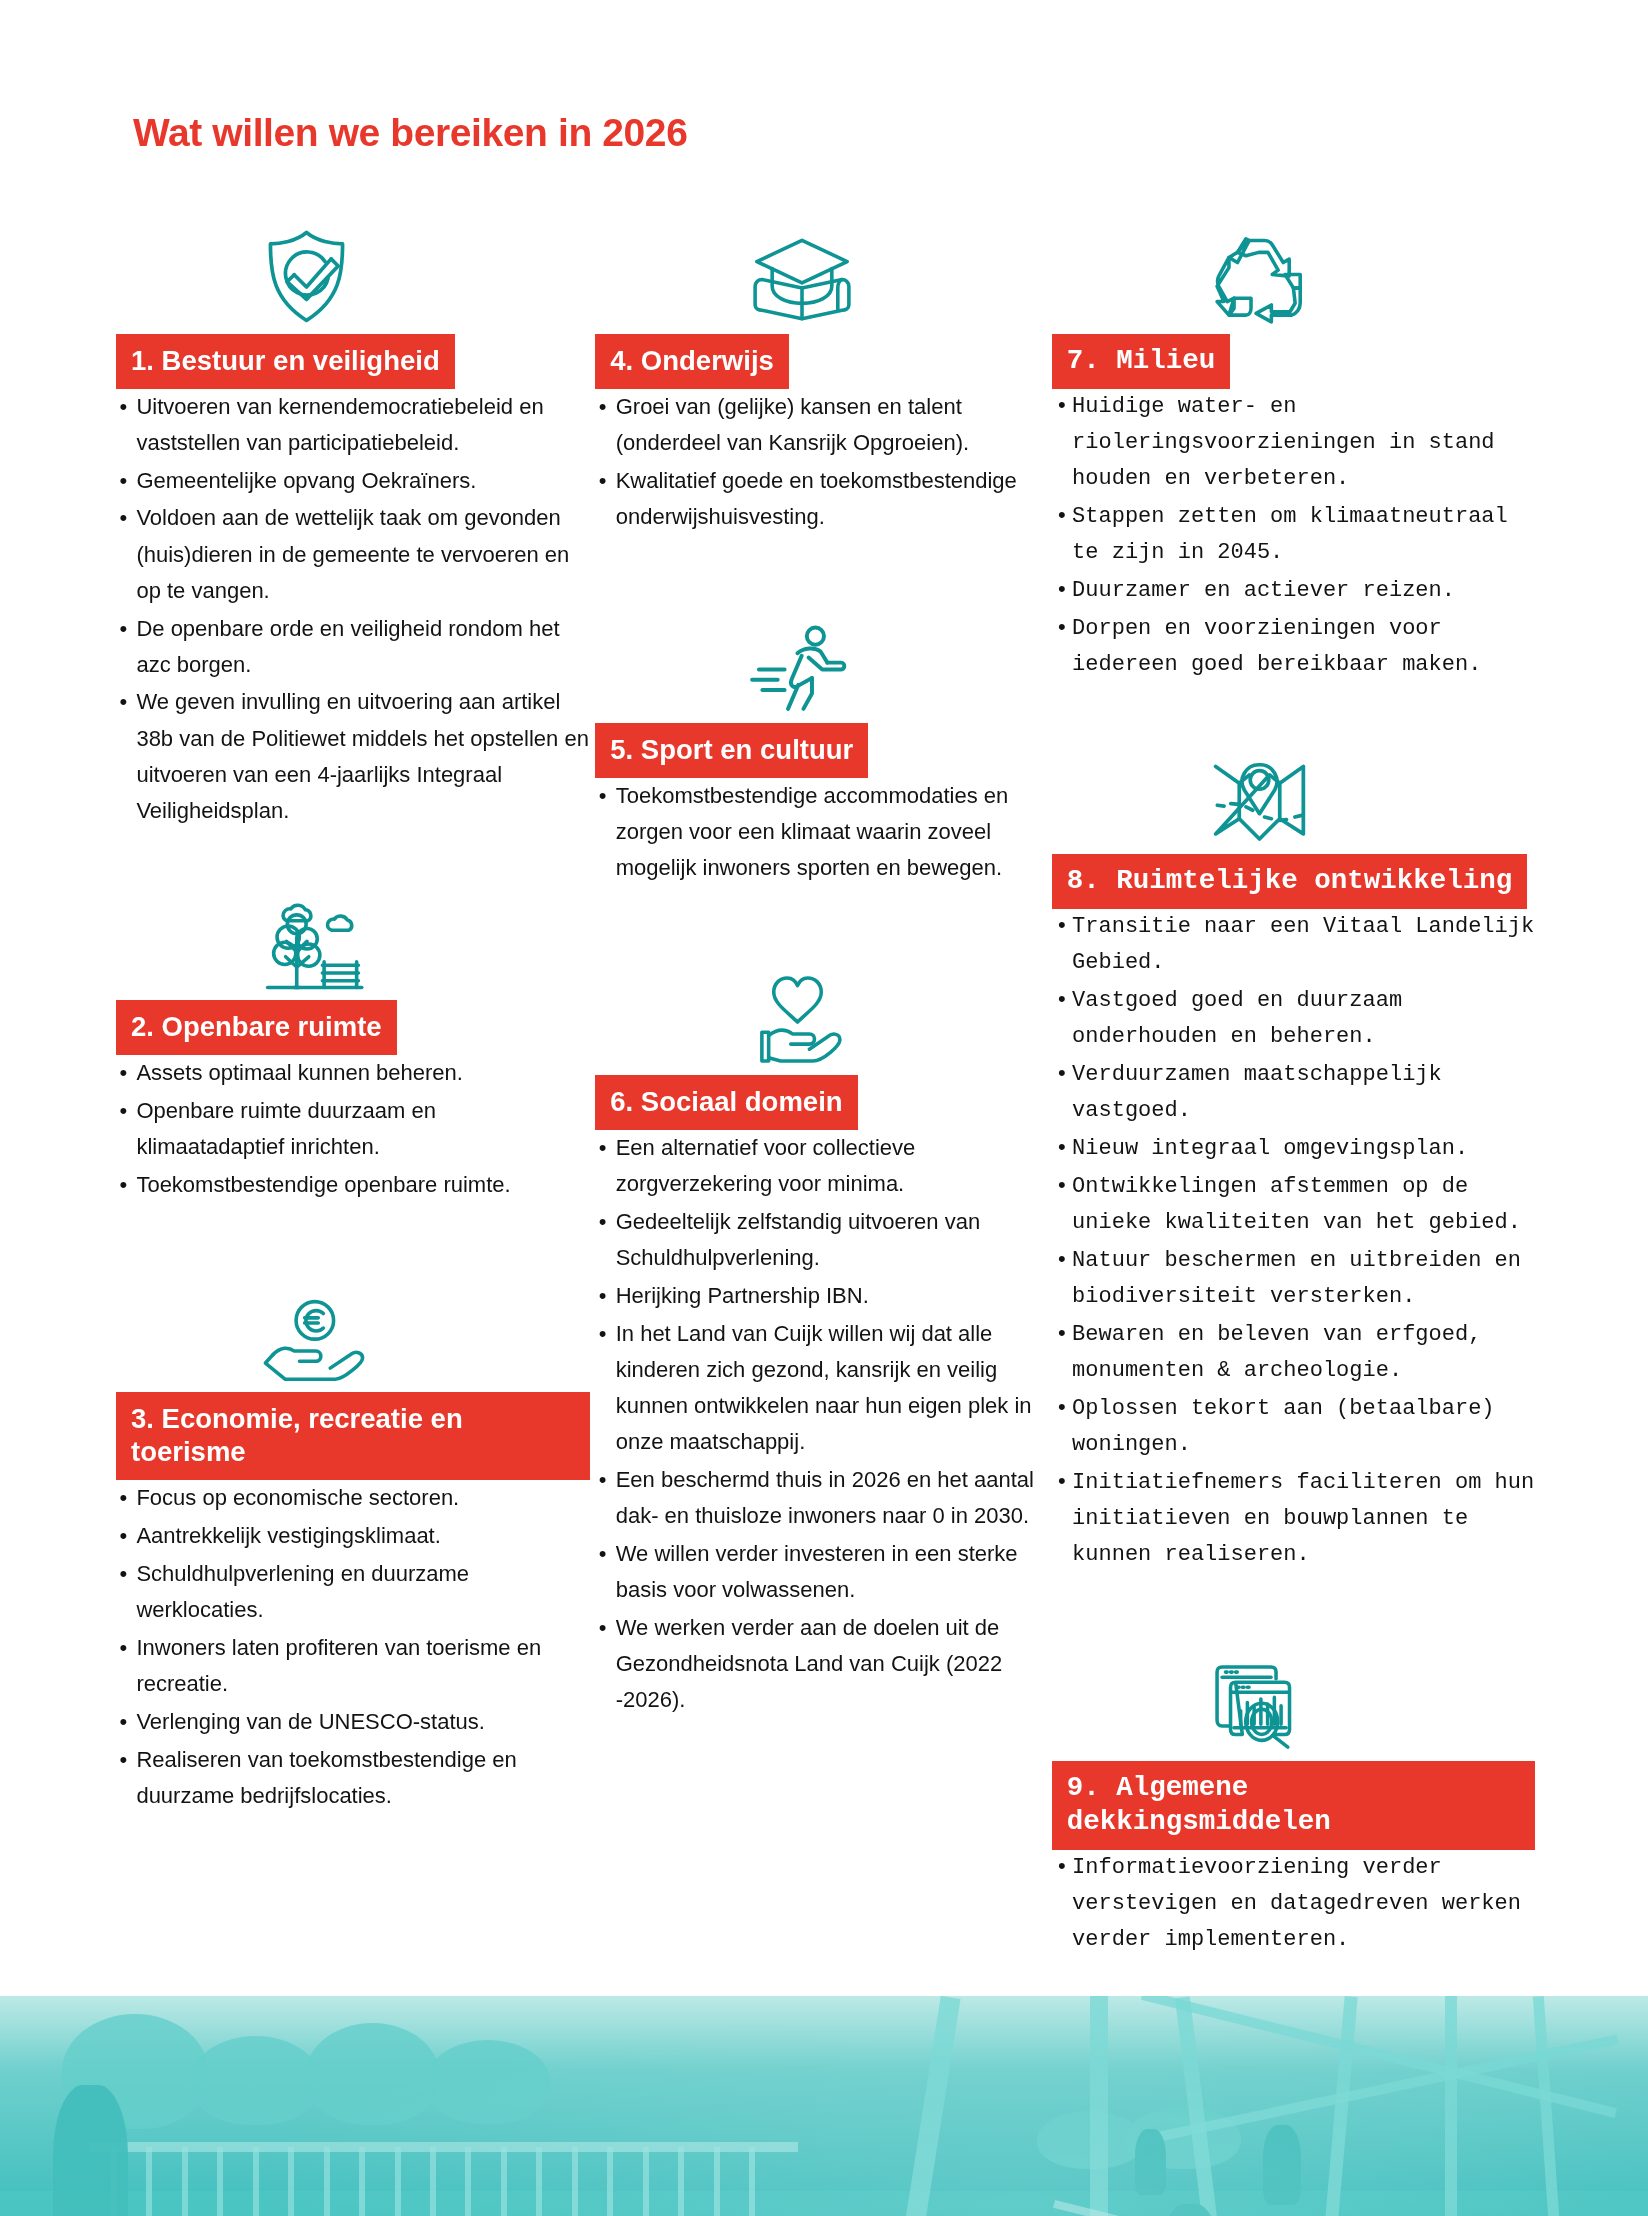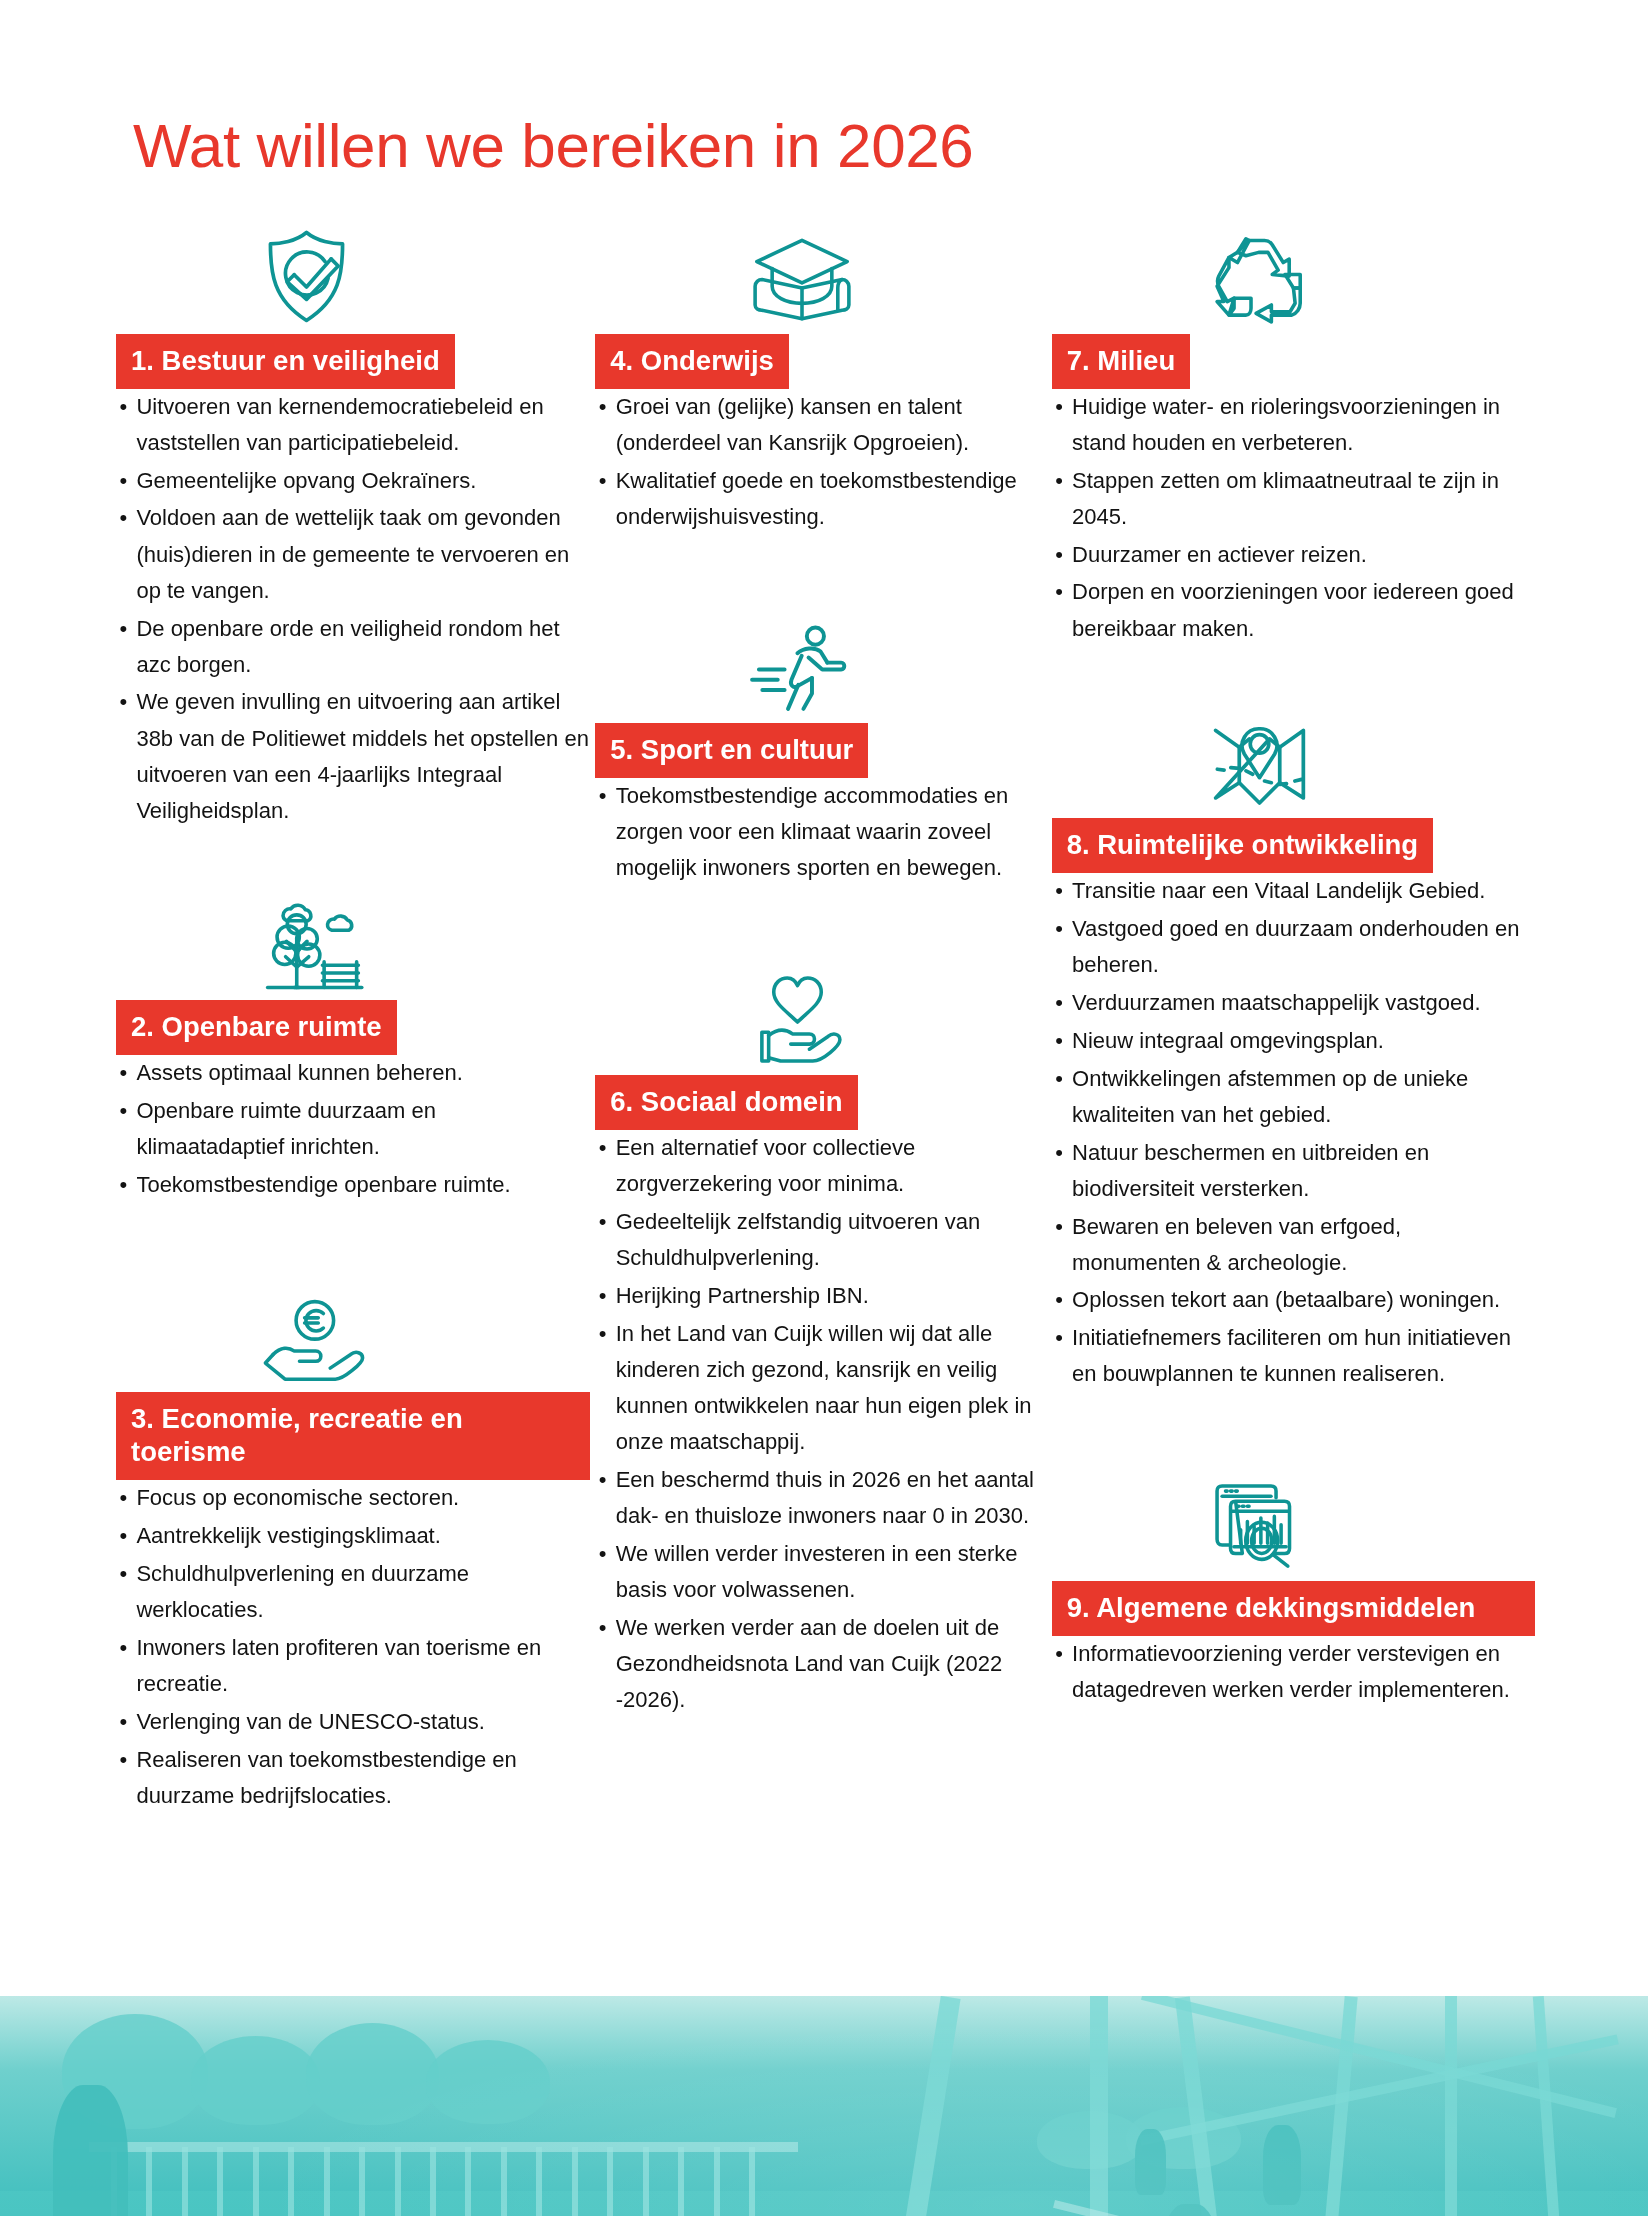--- a/index.html
+++ b/index.html
@@ -8,40 +8,40 @@
     background: #ffffff;
     font-family: "Liberation Sans", sans-serif;
     overflow: hidden;
   }
   .page { position: relative; width: 1649px; height: 2461px; background:#fff; }
 
   
   .page-title {
     position: absolute;
     left: 133px; top: 113px;
-    font-size: 62px;
-    font-weight: 400;
+    font-size: 39px;
+    font-weight: 700;
     letter-spacing: -0.4px;
     color: #E8382C;
     line-height: 1.05;
     white-space: nowrap;
   }
 
   
   .columns {
     position: absolute;
     left: 0; top: 213px;
     width: 1633px;
     display: flex;
     align-items: flex-start;
   }
   .col { position: relative; }
   .col-1 { width: 474px; margin-left: 116px; }
   .col-2 { width: 452px; margin-left: 5.3px; }
-  .col-3 { width: 483px; margin-left: 4.4px; }
+  .col-3 { width: 483px; margin-left: 4.4px; font-family: Liberation Mono, monospace; }
 
   
   .section { position: relative; }
   .icon-wrap {
     display: flex; justify-content: center; align-items: flex-end;
     height: 111px;
     margin-bottom: 9.8px;
   }
   .icon-wrap svg { display:block; }
   .icon-wrap.icon-left { justify-content: flex-start; padding-left: 146px; }

